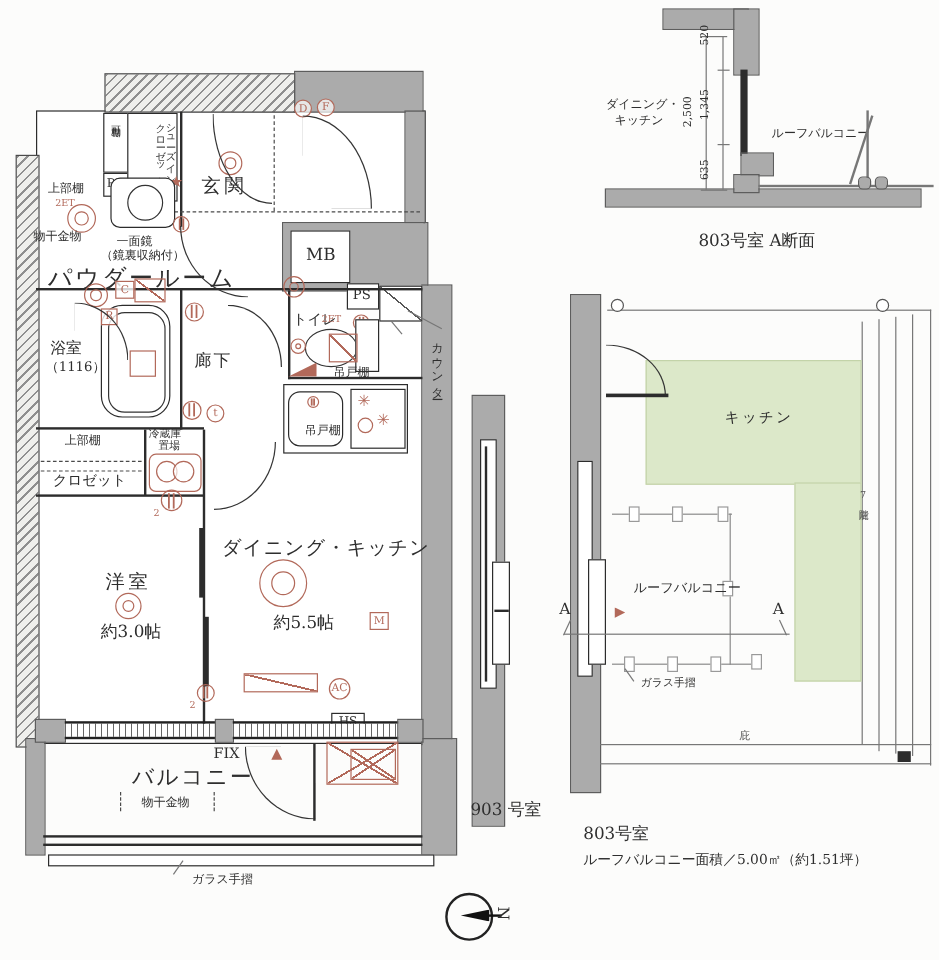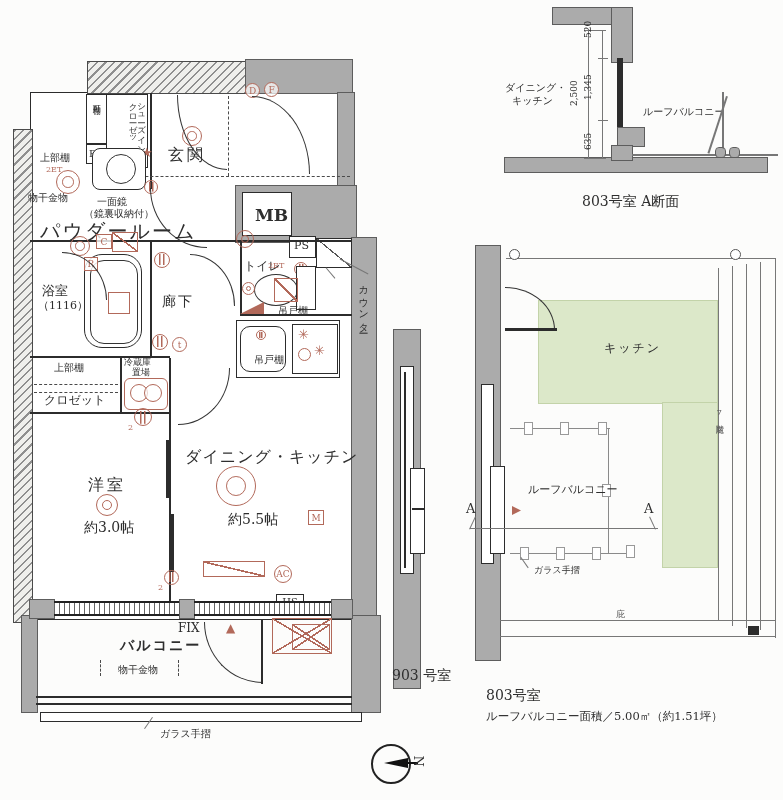--- a/index.html
+++ b/index.html
@@ -51,21 +51,21 @@
     <div class="hatch" style="left:88px;top:62px;width:158px;height:31px;"></div>
     <div class="wall" style="left:246px;top:60px;width:106px;height:33px;"></div>
     <div class="wall" style="left:338px;top:93px;width:16px;height:92px;"></div>
     <div class="hatch" style="left:14px;top:130px;width:18px;height:492px;"></div>
     <div class="wall" style="left:236px;top:186px;width:120px;height:56px;"></div>
     <div class="wall" style="left:352px;top:238px;width:24px;height:382px;"></div>
     <div class="wall" style="left:22px;top:616px;width:15px;height:96px;"></div>
     <div class="wall" style="left:352px;top:616px;width:28px;height:96px;"></div>
 
     <div class="box" style="left:242px;top:192px;width:50px;height:44px;"></div>
-    <span class="lbl" style="left:255px;top:206px;font-size:17px;font-weight:bold;">MB</span>
+    <span class="lbl" style="left:255px;top:206px;font-size:14px;">MB</span>
     <div class="box" style="left:289px;top:236px;width:27px;height:22px;"></div>
     <span class="lbl" style="left:294px;top:240px;font-size:11px;">PS</span>
     <div class="box" style="left:316px;top:238px;width:36px;height:30px;background-image:linear-gradient(to top right,transparent calc(50% - .6px),#555 calc(50% - .6px) calc(50% + .6px),transparent calc(50% + .6px));"></div>
     <div class="thin" style="left:330px;top:266px;width:1.2px;height:14px;transform:rotate(-40deg);"></div>
     <div class="thin" style="left:338px;top:266px;width:32px;height:1.2px;transform:rotate(28deg);"></div>
     <span class="lbl vt" style="left:358px;top:278px;font-size:10px;">カウンター</span>
 
     <div class="roomline" style="left:150px;top:93px;width:2px;height:96px;"></div>
     <div class="roomline" style="left:30px;top:240px;width:322px;height:2px;"></div>
     <div class="roomline" style="left:150px;top:240px;width:2px;height:118px;"></div>
@@ -184,21 +184,21 @@
       </div>
 
     <div class="wall" style="left:30px;top:600px;width:24px;height:18px;"></div>
     <div class="winband" style="left:54px;top:601px;width:126px;"></div>
     <div class="wall" style="left:180px;top:600px;width:14px;height:18px;"></div>
     <div class="winband" style="left:194px;top:601px;width:138px;"></div>
     <div class="wall" style="left:332px;top:600px;width:20px;height:18px;"></div>
 
     <span class="lbl" style="left:178px;top:622px;font-size:12px;">FIX</span>
     <span class="lbl red" style="left:226px;top:622px;font-size:12px;">▲</span>
-    <span class="lbl" style="left:120px;top:638px;font-size:14px;letter-spacing:2px;font-weight:bold;">バルコニー</span>
+    <span class="lbl" style="left:110px;top:638px;font-size:18px;letter-spacing:2px;">バルコニー</span>
     <span class="lbl" style="left:118px;top:664px;font-size:10px;">物干金物</span>
     <div class="dash-v" style="left:100px;top:660px;height:16px;"></div>
     <div class="dash-v" style="left:178px;top:660px;height:16px;"></div>
     <div class="xbox" style="left:272px;top:618px;width:60px;height:36px;"></div>
     <div class="xbox" style="left:292px;top:624px;width:38px;height:26px;"></div>
     <div class="arc" style="left:204px;top:622px;width:59px;height:61px;border-left-width:1.3px;border-bottom-width:1.3px;border-bottom-left-radius:100%;"></div>
     <div class="roomline" style="left:261px;top:620px;width:2px;height:64px;"></div>
     <div class="roomline" style="left:36px;top:696px;width:316px;height:2px;"></div>
     <div class="roomline" style="left:36px;top:703px;width:316px;height:2px;"></div>
     <div class="box" style="left:40px;top:712px;width:322px;height:10px;border-width:1px;"></div>

